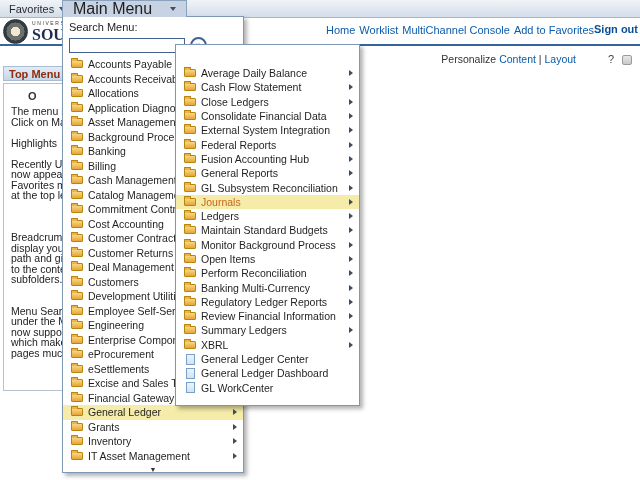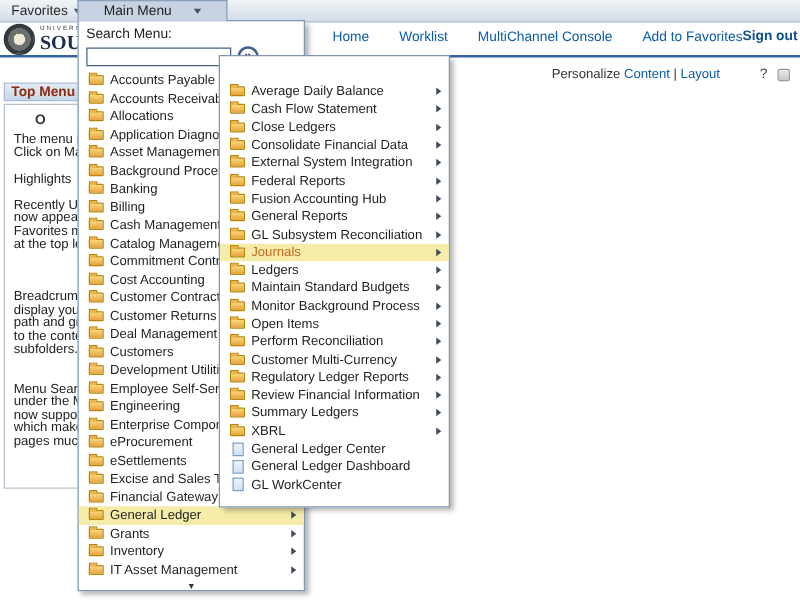--- a/index.html
+++ b/index.html
@@ -11,37 +11,37 @@
   .topbar{
     position:absolute;left:0;top:0;width:640px;height:17px;
     background:linear-gradient(#f0f4f8,#d3dde8);
     border-bottom:1px solid #a8b7c7;z-index:30;
     display:flex;align-items:center;
   }
   .tb-item{display:flex;align-items:center;gap:5px;height:100%;padding:0 9px;font-size:11px;color:#2a2a2a;cursor:default}
   .caret{width:0;height:0;border-left:3.5px solid transparent;border-right:3.5px solid transparent;border-top:4px solid #3c4f66}
   .mainmenu-btn{
     position:absolute;left:62px;top:0;height:17px;z-index:41;
-    display:flex;align-items:center;gap:18px;padding:0 20px;
-    font-size:11px;color:#1e1e1e;
+    display:flex;align-items:center;gap:18px;padding:0 10px;
+    font-size:16px;color:#1e1e1e;
     background:#c7d3e2;border:1px solid #8aa1bb;border-bottom:none;box-sizing:border-box;
   }
   
   .header{position:absolute;left:0;top:17px;width:640px;height:27px;background:#fff;z-index:5}
   .header-rule{position:absolute;left:0;top:44px;width:640px;height:2px;background:#36659e;z-index:5}
   .logo{position:absolute;left:3px;top:19px;display:flex;align-items:center;gap:4px;z-index:6}
   .seal{
     width:25px;height:25px;border-radius:50%;
     background:radial-gradient(circle at 50% 50%, #efe8d3 0 28%, #6b6f6e 29% 55%, #343c3f 56% 100%);
     border:1px solid #2c3336;box-sizing:border-box;
   }
   .logo-text{display:flex;flex-direction:column;line-height:1}
   .logo-l1{font-size:5px;letter-spacing:1.6px;color:#3a3a3a}
   .logo-l2{font-family:"Liberation Serif",serif;font-size:16px;font-weight:bold;color:#1f2c50;margin-top:1px}
-  .header-links{position:absolute;top:17px;right:46px;height:26px;display:flex;align-items:center;gap:24px;font-size:11px;z-index:6}
+  .header-links{position:absolute;top:17px;right:46px;height:26px;display:flex;align-items:center;gap:4px;font-size:11px;z-index:6}
   .header-links .hlink{color:#0b5cab;text-decoration:none;white-space:nowrap}
   .signout{position:absolute;top:17px;right:0;width:46px;height:24px;display:flex;align-items:center;font-size:11px;font-weight:bold;color:#0a4f94;z-index:6;text-decoration:none}
   
   .personalize{position:absolute;top:53px;right:64px;font-size:10.5px;color:#333;z-index:4;white-space:nowrap}
   .personalize .plink{color:#0b5cab;text-decoration:none}
   .help-q{position:absolute;top:53px;right:26px;font-size:11px;color:#444;z-index:4}
   .corner-icon{position:absolute;top:55px;right:8px;width:10px;height:10px;z-index:4;
     background:linear-gradient(#e7e7e7,#c9c9c9);border:1px solid #9a9a9a;border-radius:2px;box-sizing:border-box}
   .pagelet-header{
     position:absolute;left:3px;top:66px;width:312px;height:15px;z-index:3;
@@ -386,21 +386,21 @@
     <span class="menu-label">Open Items</span>
     <span class="arrow"></span>
   </li>
       <li class="mrow folder">
     <span class="folder-icon"></span>
     <span class="menu-label">Perform Reconciliation</span>
     <span class="arrow"></span>
   </li>
       <li class="mrow folder">
     <span class="folder-icon"></span>
-    <span class="menu-label">Customer Multi-Currency</span>
+    <span class="menu-label">Banking Multi-Currency</span>
     <span class="arrow"></span>
   </li>
       <li class="mrow folder">
     <span class="folder-icon"></span>
     <span class="menu-label">Regulatory Ledger Reports</span>
     <span class="arrow"></span>
   </li>
       <li class="mrow folder">
     <span class="folder-icon"></span>
     <span class="menu-label">Review Financial Information</span>

